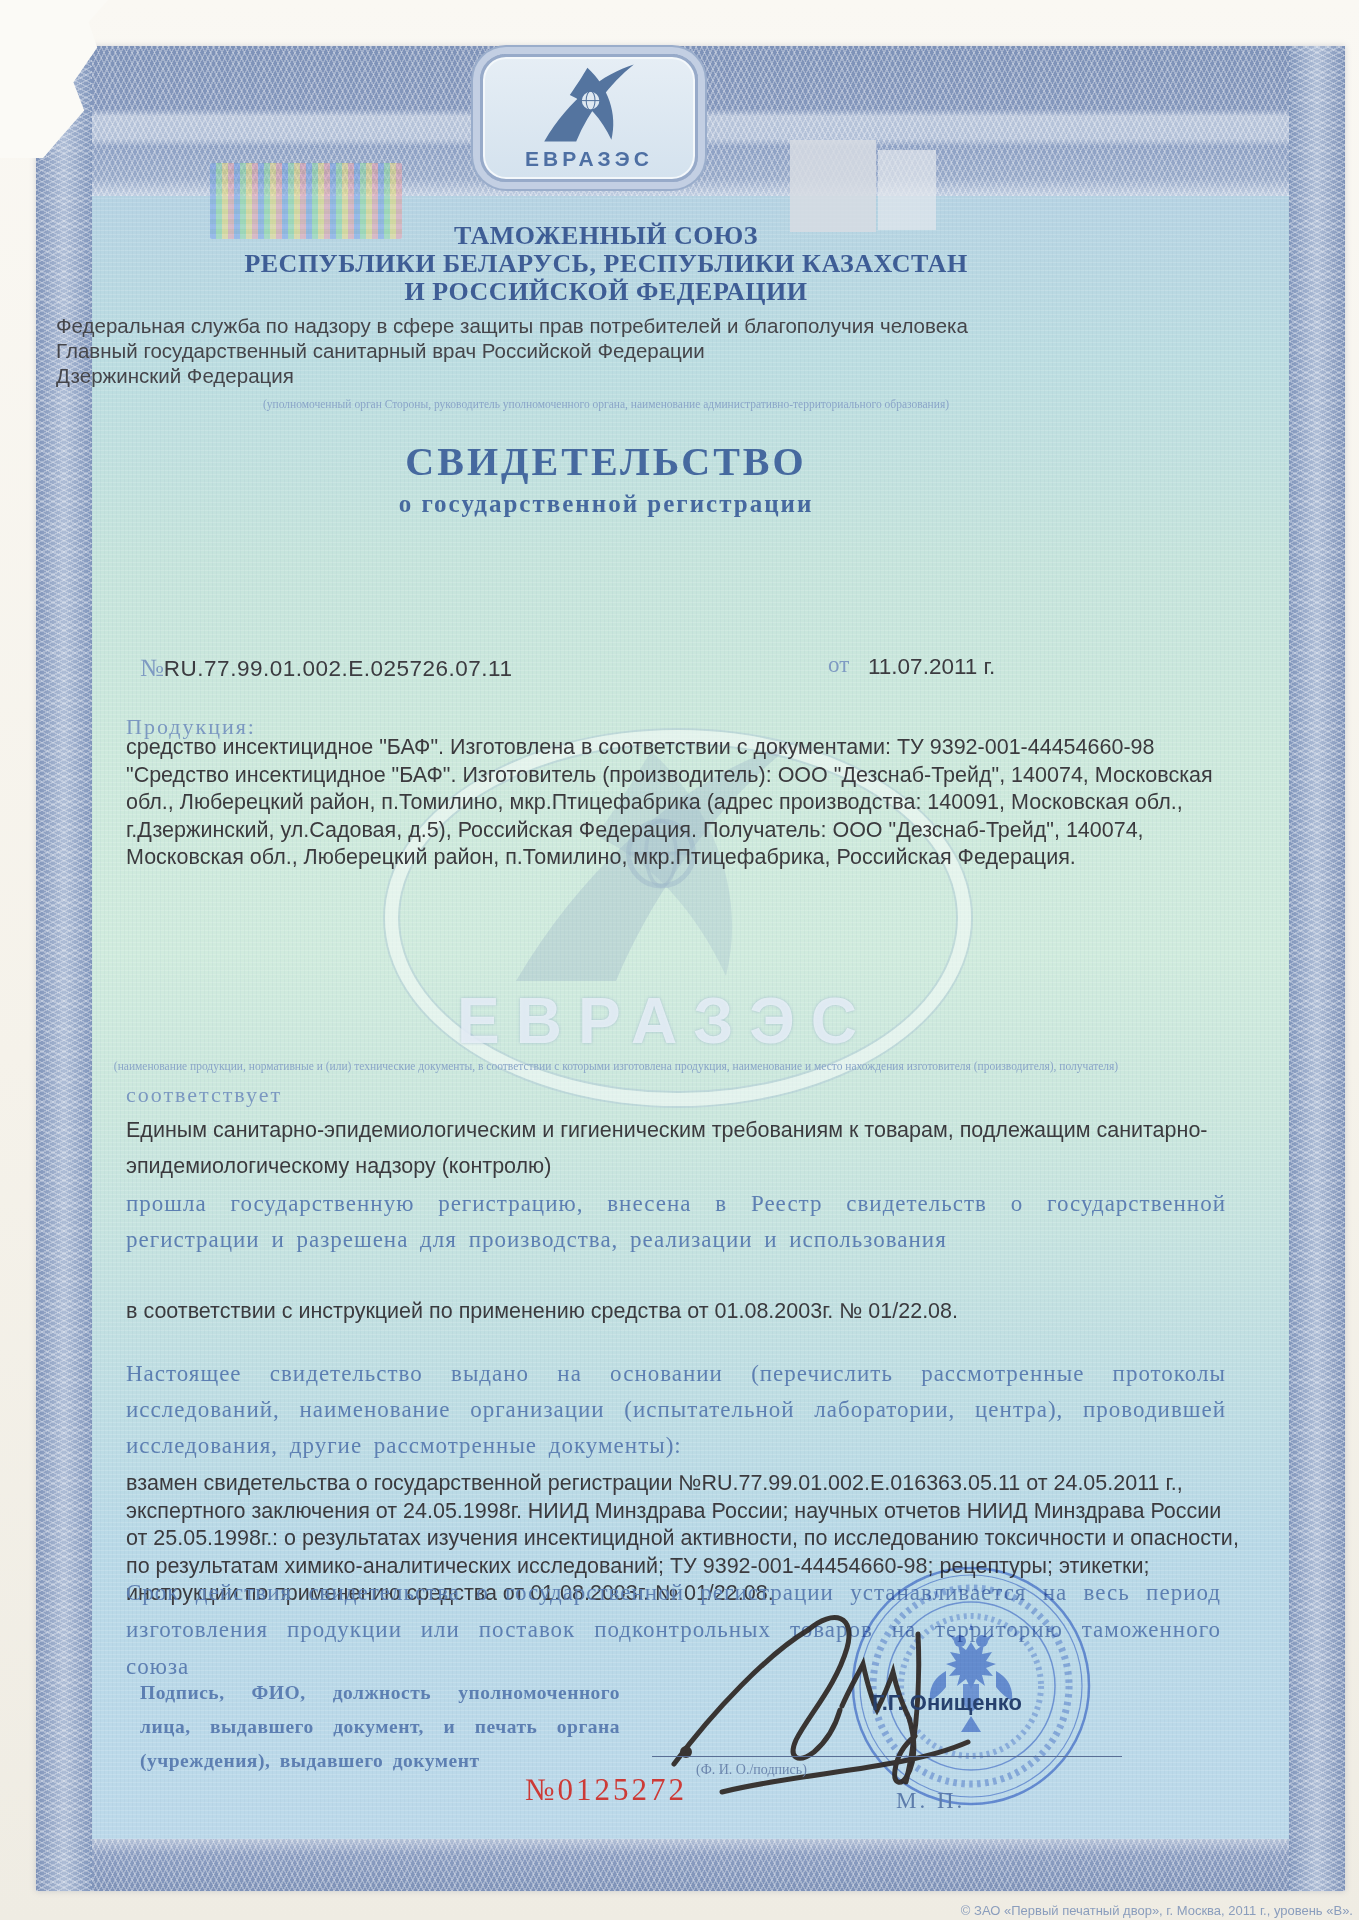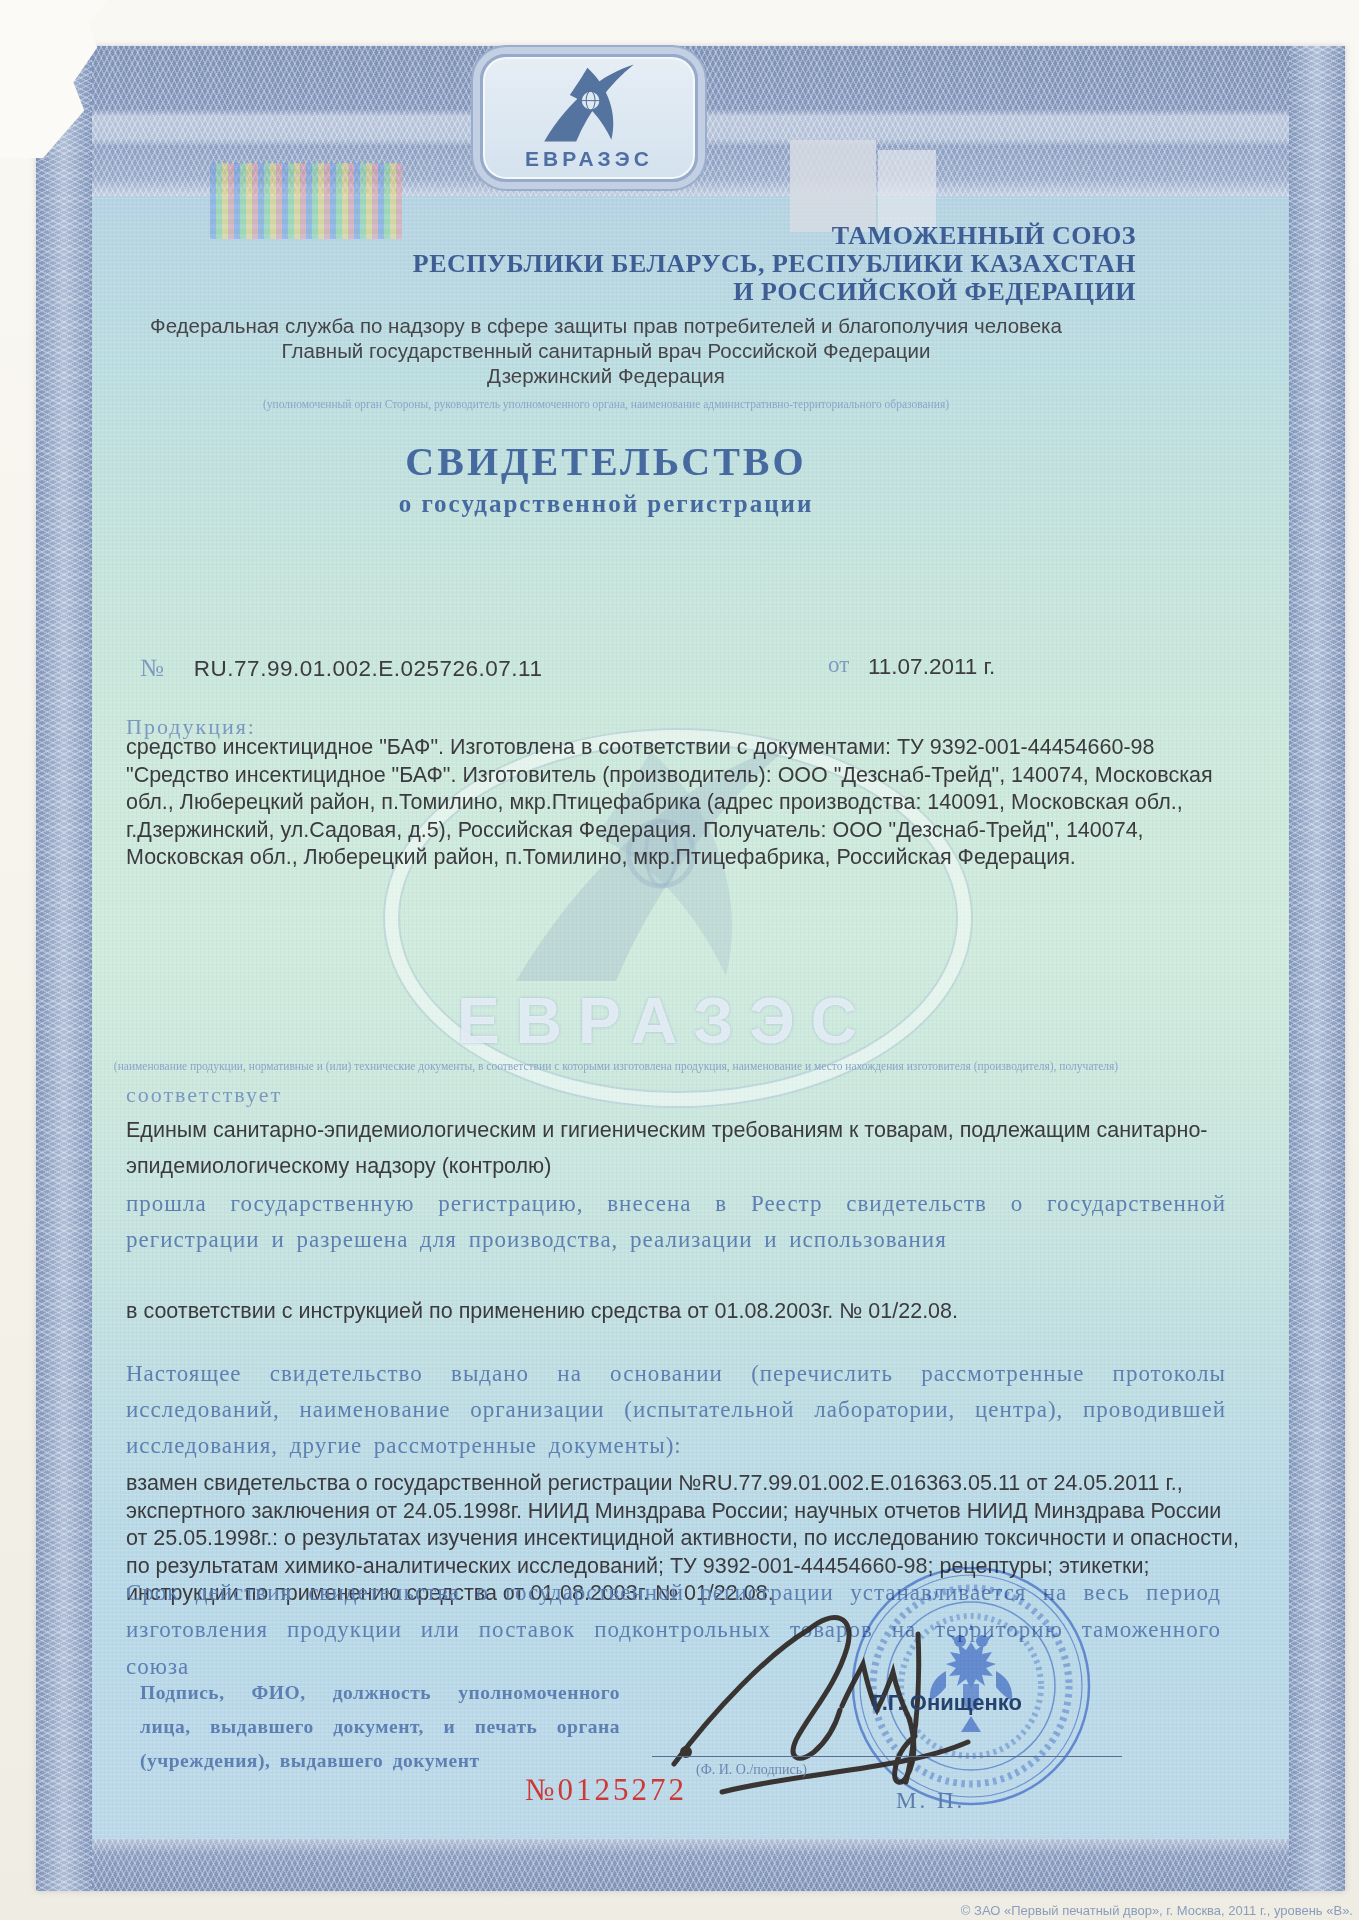--- a/index.html
+++ b/index.html
@@ -62,38 +62,38 @@
 
   
   .holo{position:absolute;left:174px;top:117px;width:192px;height:76px;opacity:.8;border-radius:2px;
      background:
        repeating-linear-gradient(90deg, rgba(90,140,230,.55) 0 6px, rgba(120,210,150,.55) 6px 12px, rgba(240,210,90,.5) 12px 18px, rgba(235,130,150,.5) 18px 24px),
        repeating-linear-gradient(0deg, rgba(255,255,255,.35) 0 5px, rgba(190,230,160,.4) 5px 10px);}
   .grey-a{position:absolute;left:754px;top:94px;width:86px;height:92px;background:#d7dce3;opacity:.85;}
   .grey-b{position:absolute;left:842px;top:104px;width:58px;height:80px;background:#e2e7ec;opacity:.7;}
   .col{position:absolute;left:90px;width:1116px;}
 
-  .union{position:absolute;left:40px;width:1060px;text-align:right;
+  .union{position:absolute;left:40px;width:1060px;text-align:center;
      font-family:"Liberation Serif","DejaVu Serif",serif;font-weight:bold;
      font-size:26px;line-height:28px;color:#3e5d95;letter-spacing:.5px;}
-  .agency{position:absolute;left:20px;width:1100px;text-align:center;
+  .agency{position:absolute;left:20px;width:1100px;text-align:left;
      font-size:20.5px;line-height:24.5px;color:#45454a;}
   .small-note{position:absolute;left:40px;width:1060px;text-align:center;
      font-family:"Liberation Serif","DejaVu Serif",serif;
      font-size:11.5px;color:#8aa5c8;}
   .doc-title{position:absolute;left:40px;width:1060px;text-align:center;
      font-family:"Liberation Serif","DejaVu Serif",serif;font-weight:bold;
      font-size:40px;letter-spacing:3px;color:#46699f;}
   .doc-sub{position:absolute;left:40px;width:1060px;text-align:center;
      font-family:"Liberation Serif","DejaVu Serif",serif;font-weight:bold;
      font-size:25px;letter-spacing:2px;color:#46699f;}
 
   .numrow{position:absolute;left:104px;top:608px;width:1100px;}
   .no-sign{font-family:"Liberation Serif","DejaVu Serif",serif;font-size:25px;color:#7e9ac2;}
-  .no-val{font-size:22.5px;color:#3c3b40;margin-left:30px;letter-spacing:.5px;}
+  .no-val{font-size:22.5px;color:#3c3b40;letter-spacing:.5px;}
   .from-sign{position:absolute;left:688px;top:-2px;
      font-family:"Liberation Serif","DejaVu Serif",serif;font-size:23px;color:#7e9ac2;}
   .from-val{position:absolute;left:728px;top:0;font-size:22.5px;color:#3c3b40;text-align:right;}
 
   .label-blue{font-family:"Liberation Serif","DejaVu Serif",serif;
      font-size:22px;color:#7b98c1;letter-spacing:2px;}
   .darkpar{font-size:21.5px;line-height:27.5px;color:#3b3a3e;}
   .bluepar{font-family:"Liberation Serif","DejaVu Serif",serif;
      font-size:23px;line-height:36px;color:#5d7fb2;text-align:justify;letter-spacing:1px;word-spacing:5px;}
 

